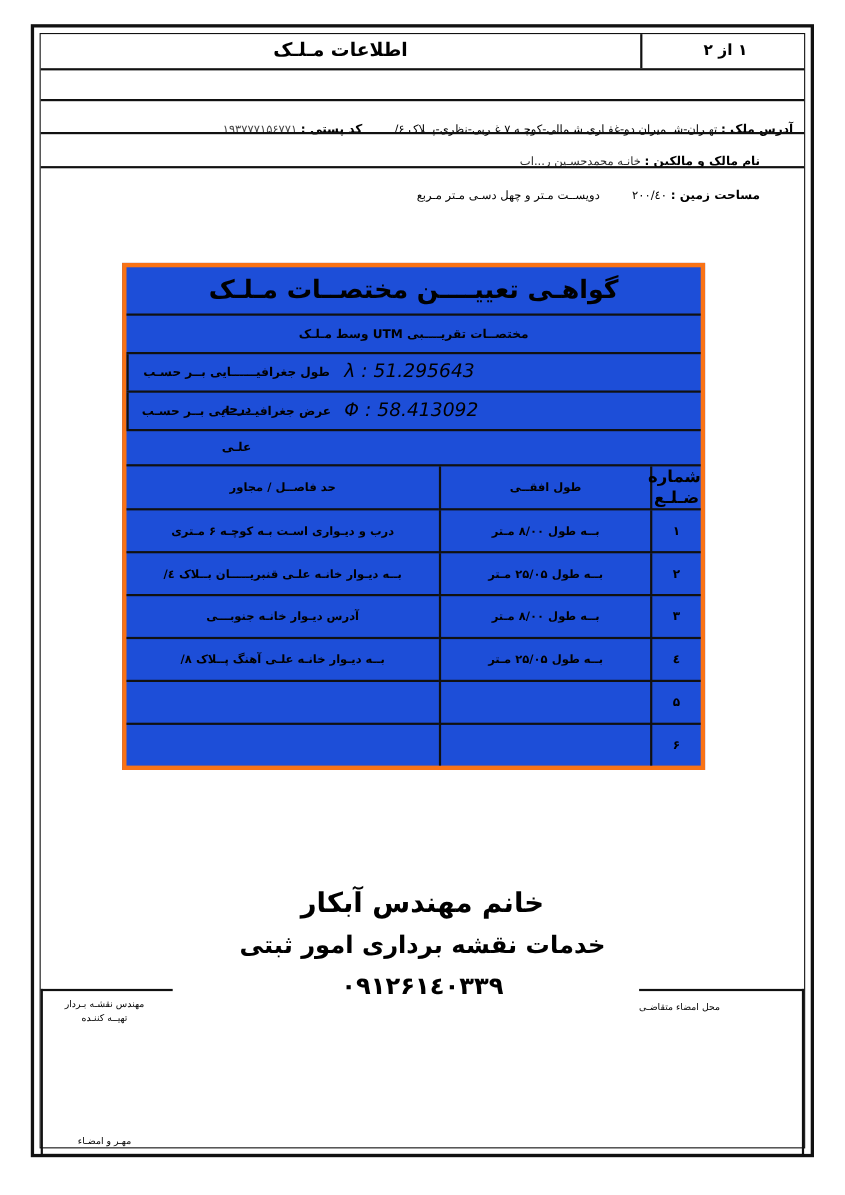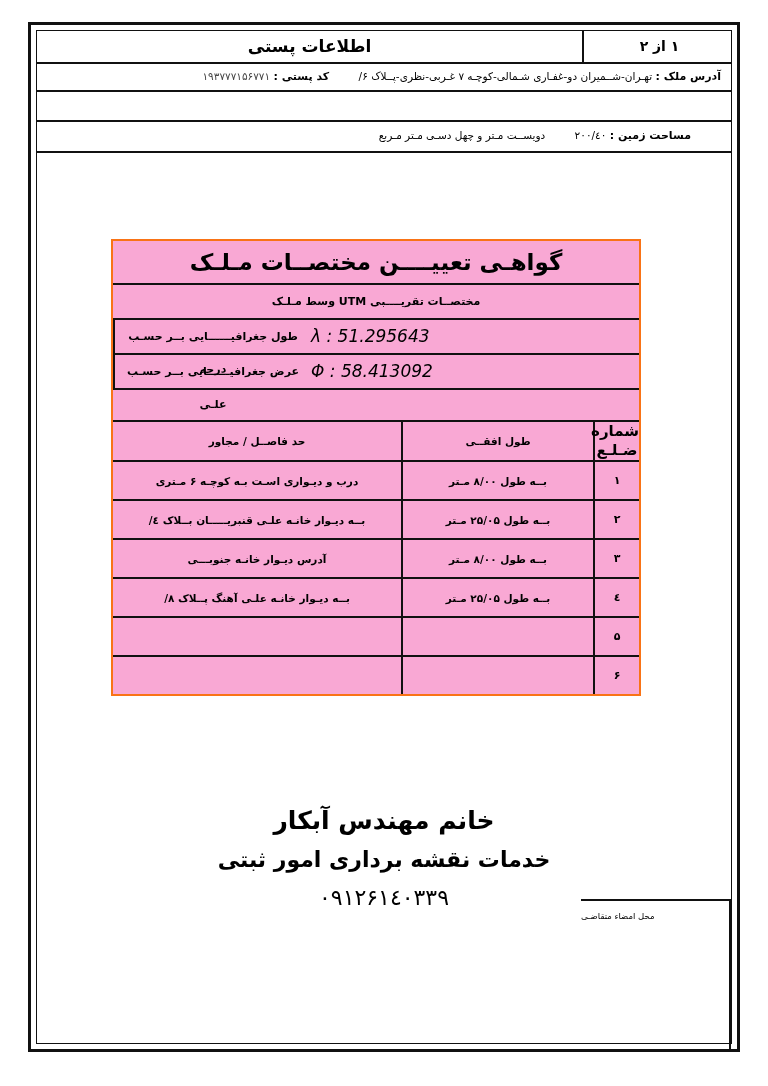--- a/index.html
+++ b/index.html
@@ -96,20 +96,21 @@
   #hdr-vline-1 { left: 545px; top: 0; height: 31px; }
 
   .hdr-row {
     position: absolute;
     left: 0;
     width: 100%;
     box-sizing: border-box;
     direction: rtl;
     white-space: nowrap;
     overflow: hidden;
+    margin-top: 42px;
   }
   #row-address {
     top: 31px;
     height: 28px;
     line-height: 28px;
     padding-right: 10px;
     font-size: 10.5px;
   }
   #row-owner {
     top: 59px;
@@ -149,23 +150,23 @@
     letter-spacing: 0.5px;
   }
   .gap-r { margin-right: 26px; }
 
   
   #cert {
     position: absolute;
     left: 74px;
     top: 208px;
     width: 530px;
-    border: 2px solid #f97316;
-    box-sizing: border-box;
-    background: #f9a8d4;
+    border: 4px solid #f97316;
+    box-sizing: border-box;
+    background: #1d4ed8;
   }
   #cert-title {
     height: 42px;
     line-height: 42px;
     text-align: center;
     font-size: 23px;
     font-weight: bold;
     border-bottom: 2px solid #111;
     letter-spacing: 0.5px;
   }
@@ -261,21 +262,21 @@
     line-height: 40px;
     letter-spacing: 0.5px;
   }
   #surveyor-service {
     font-size: 22px;
     font-weight: bold;
     line-height: 38px;
   }
   #surveyor-phone {
     font-size: 22px;
-    font-weight: normal;
+    font-weight: bold;
     line-height: 38px;
     letter-spacing: 1px;
   }
 
   
   #sig-left {
     position: absolute;
     left: 0;
     top: 868px;
     width: 120px;
@@ -332,34 +333,38 @@
   }
 </style>
 </head>
 <body>
 
 <div id="page">
   <div id="outer-frame">
     <div id="inner-area">
 
       <div id="hdr-title-cell">
-        <div id="doc-title">اطلاعات پستی</div>
+        <div id="doc-title">اطلاعات مـلـک</div>
         <div id="page-counter">۱ از ۲</div>
       </div>
       <div class="vline" id="hdr-vline-1"></div>
       <div class="hline" id="hdr-sep-1"></div>
 
       <div class="hdr-row" id="row-address">
         <span class="lbl">آدرس ملک :</span>
         <span class="val spaced">تهـران-شــمیران دو-غفـاری شـمالی-کوچـه ۷ غـربی-نظری-پــلاک ۶/</span>
         <span class="lbl gap-r">کد پستی :</span>
         <span class="blurred">۱۹۳۷۷۷۱۵۶۷۷۱</span>
       </div>
       <div class="hline" id="hdr-sep-2"></div>
 
+      <div class="hdr-row" id="row-owner">
+        <span class="lbl">نام مالک و مالکین :</span>
+        <span class="val spaced faded">خانـه محمدحسـین ر...اب</span>
+      </div>
       <div class="hline" id="hdr-sep-3"></div>
 
       <div class="hdr-row" id="row-area">
         <span class="lbl">مساحت زمین :</span>
         <span class="val spaced">۲۰۰/٤۰</span>
         <span class="val spaced gap-r">دویســت مـتر و چهل دسـی مـتر مـربع</span>
       </div>
       <div class="hline" id="hdr-sep-4"></div>
 
       <div id="cert">
@@ -437,20 +442,27 @@
             </tbody>
         </table>
       </div>
 
       <div id="surveyor-block">
         <div id="surveyor-name">خانم مهندس آبکار</div>
         <div id="surveyor-service">خدمات نقشه برداری امور ثبتی</div>
         <div id="surveyor-phone">۰۹۱۲۶۱٤۰۳۳۹</div>
       </div>
 
+      <div id="sig-left">
+        <div class="top-lbl">
+          <div>مهندس نقشـه بـردار</div>
+          <div>تهیــه کننـده</div>
+        </div>
+        <div class="bot-lbl">مهـر و امضـاء</div>
+      </div>
 
       <div id="sig-right">
         <div class="top-lbl">محل امضاء متقاضـی</div>
       </div>
 
       <div id="sig-bottom-line"></div>
 
     </div>
   </div>
 </div>

